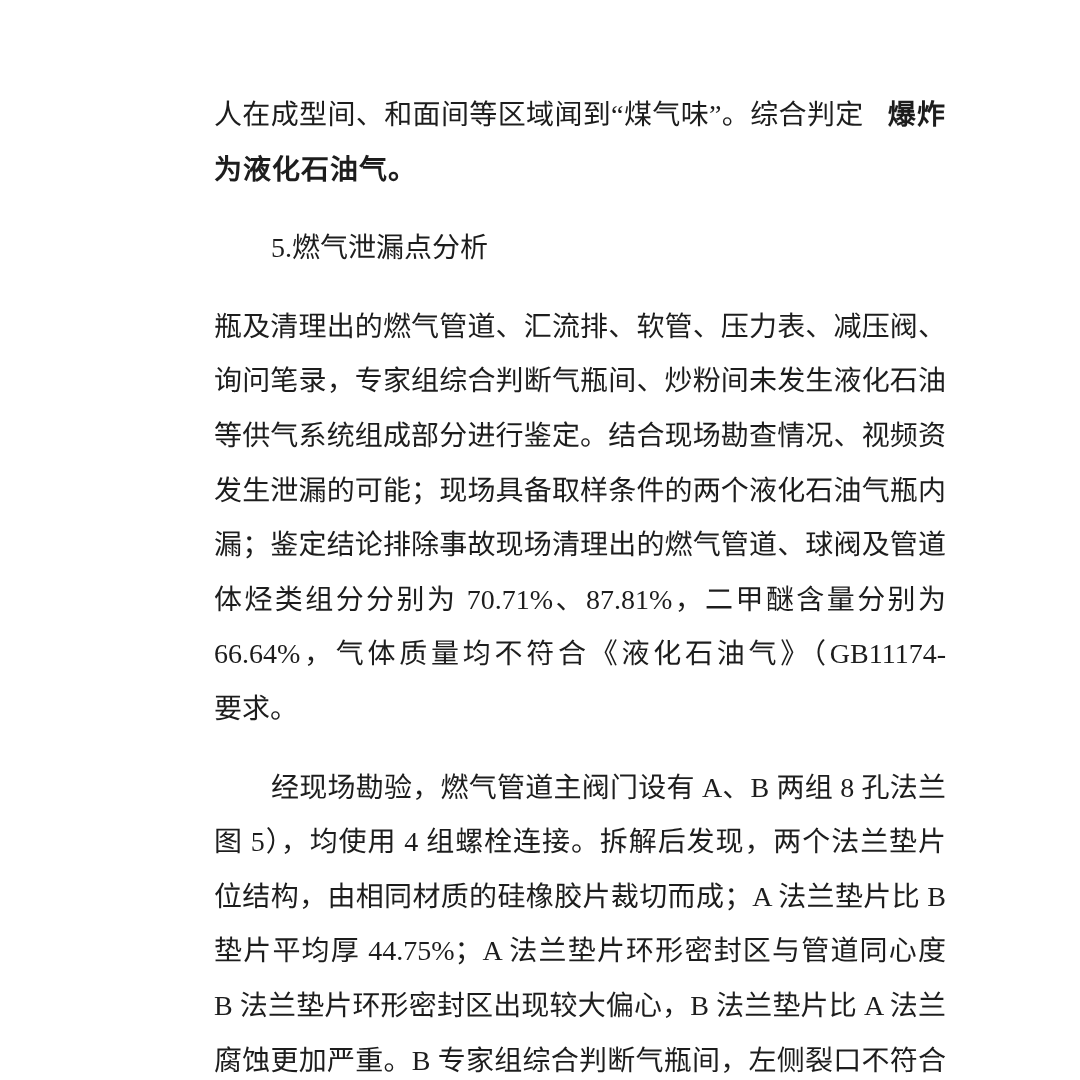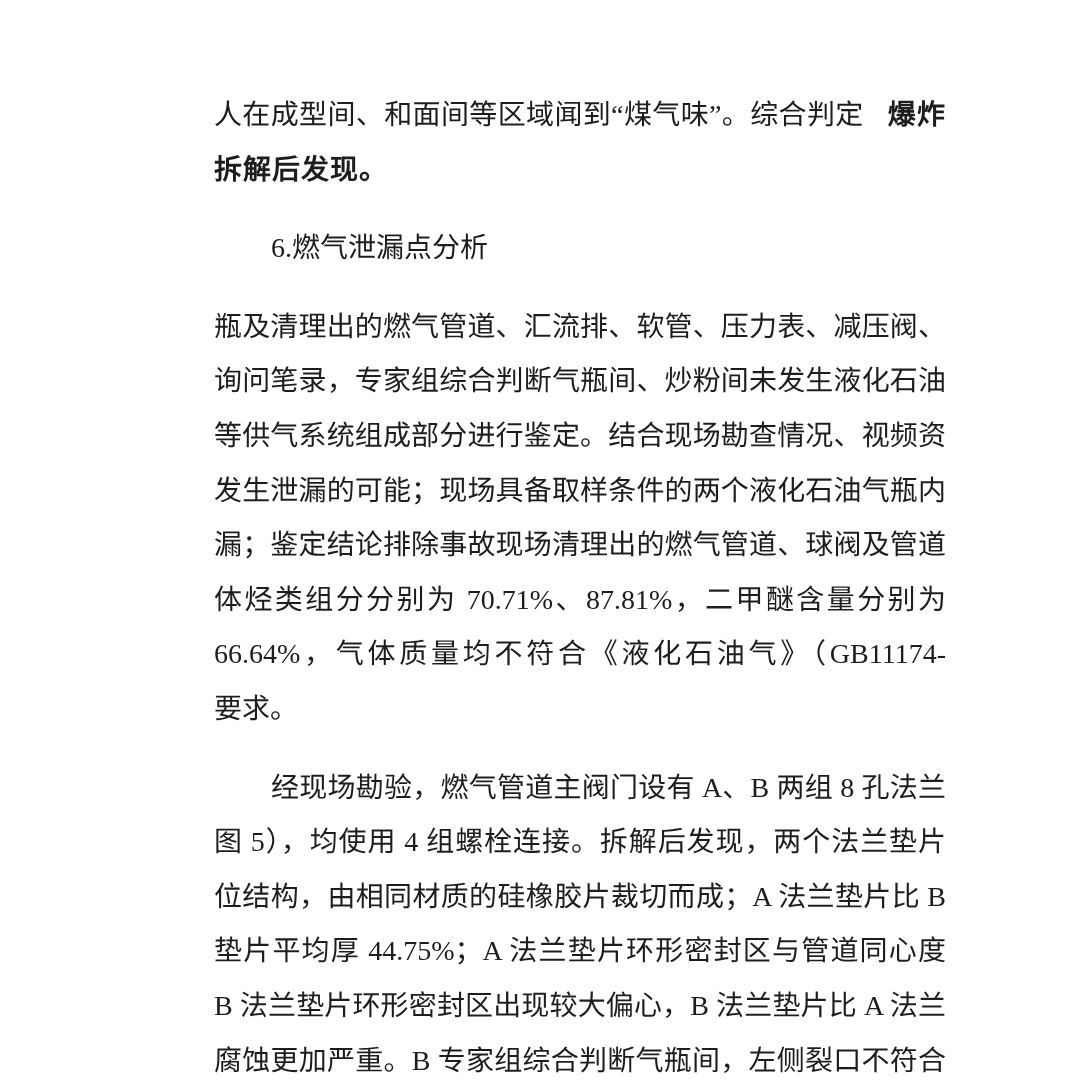--- a/index.html
+++ b/index.html
@@ -55,24 +55,24 @@
   }
 </style>
 </head>
 <body>
 
 <div class="page">
   <div class="text-block">
 
   <div class="paragraph">
         <div class="line justify"><span class="seg">人在成型间、和面间等区域闻到“煤气味”。综合判定</span><span class="seg seg-bold">爆炸气体</span></div>
-        <div class="line"><span class="seg seg-bold">拆解后发现。</span></div>
+        <div class="line"><span class="seg seg-bold">为液化石油气。</span></div>
       </div>
       <div class="paragraph">
-        <div class="line indent"><span class="seg">6.燃气泄漏点分析</span></div>
+        <div class="line indent"><span class="seg">5.燃气泄漏点分析</span></div>
       </div>
       <div class="paragraph">
         <div class="line justify"><span class="seg">瓶及清理出的燃气管道、汇流排、软管、压力表、减压阀、阀门</span></div>
         <div class="line justify"><span class="seg">询问笔录，专家组综合判断气瓶间、炒粉间未发生液化石油气泄</span></div>
         <div class="line justify"><span class="seg">等供气系统组成部分进行鉴定。结合现场勘查情况、视频资料和</span></div>
         <div class="line justify"><span class="seg">发生泄漏的可能；现场具备取样条件的两个液化石油气瓶内的气</span></div>
         <div class="line justify"><span class="seg">漏；鉴定结论排除事故现场清理出的燃气管道、球阀及管道焊缝</span></div>
         <div class="line justify"><span class="seg">体烃类组分分别为 70.71%、87.81%，二甲醚含量分别为 28.59%、</span></div>
         <div class="line justify"><span class="seg">66.64%，气体质量均不符合《液化石油气》（GB11174-2011）的</span></div>
         <div class="line"><span class="seg">要求。</span></div>

